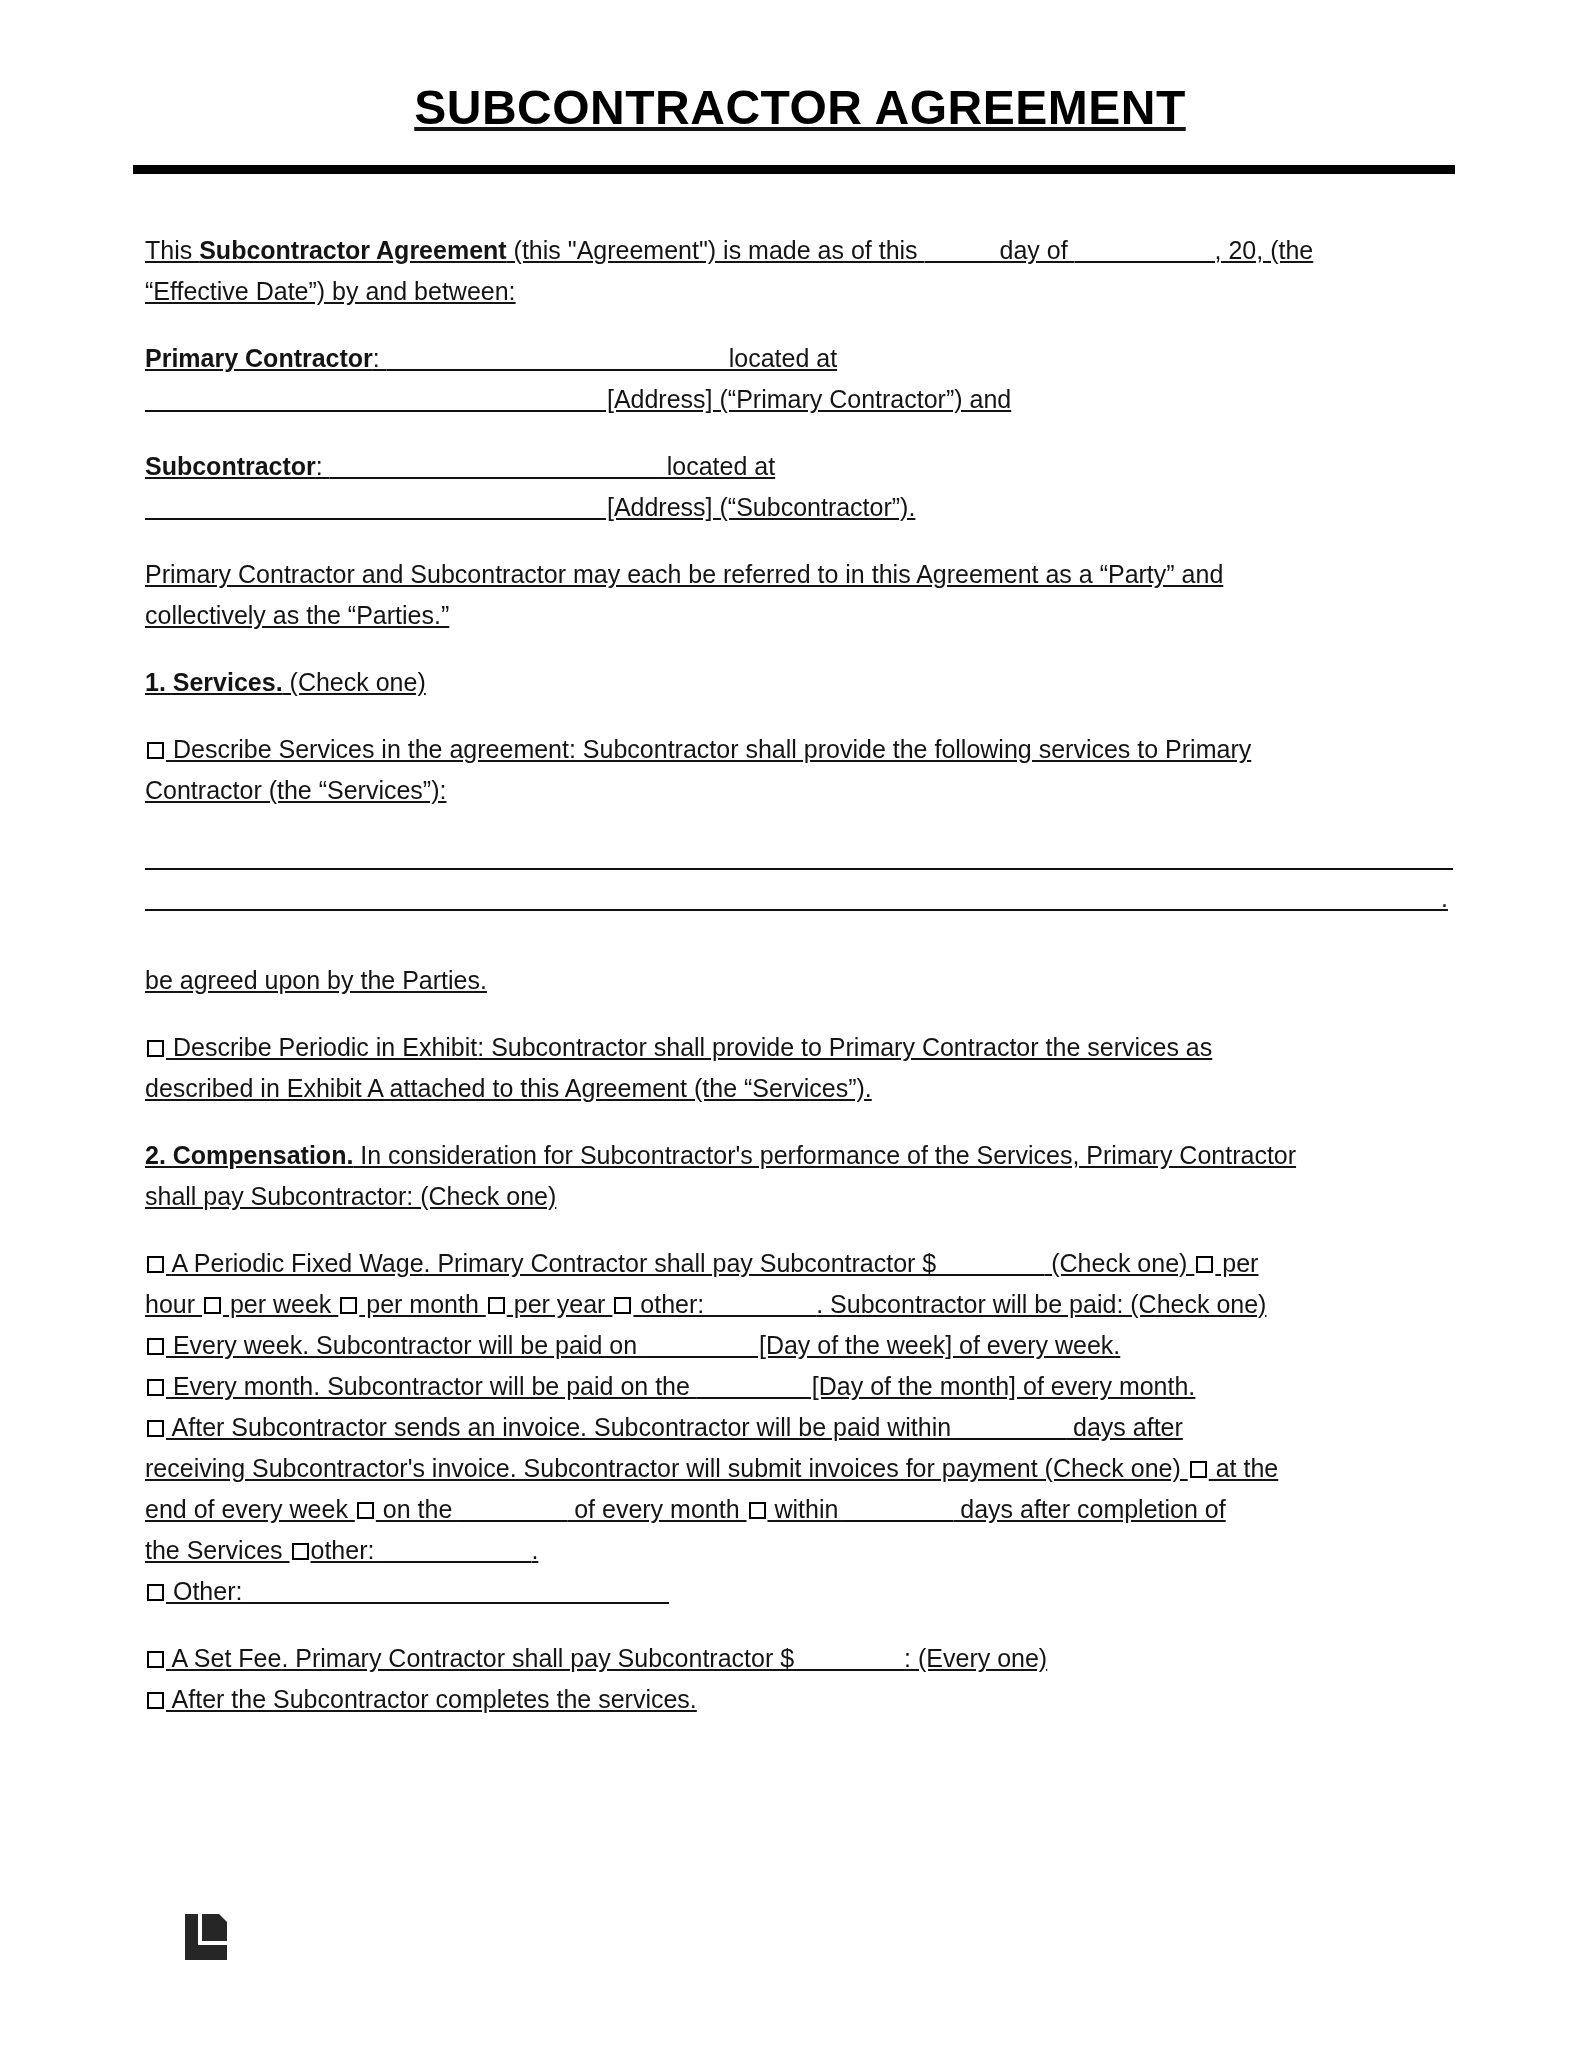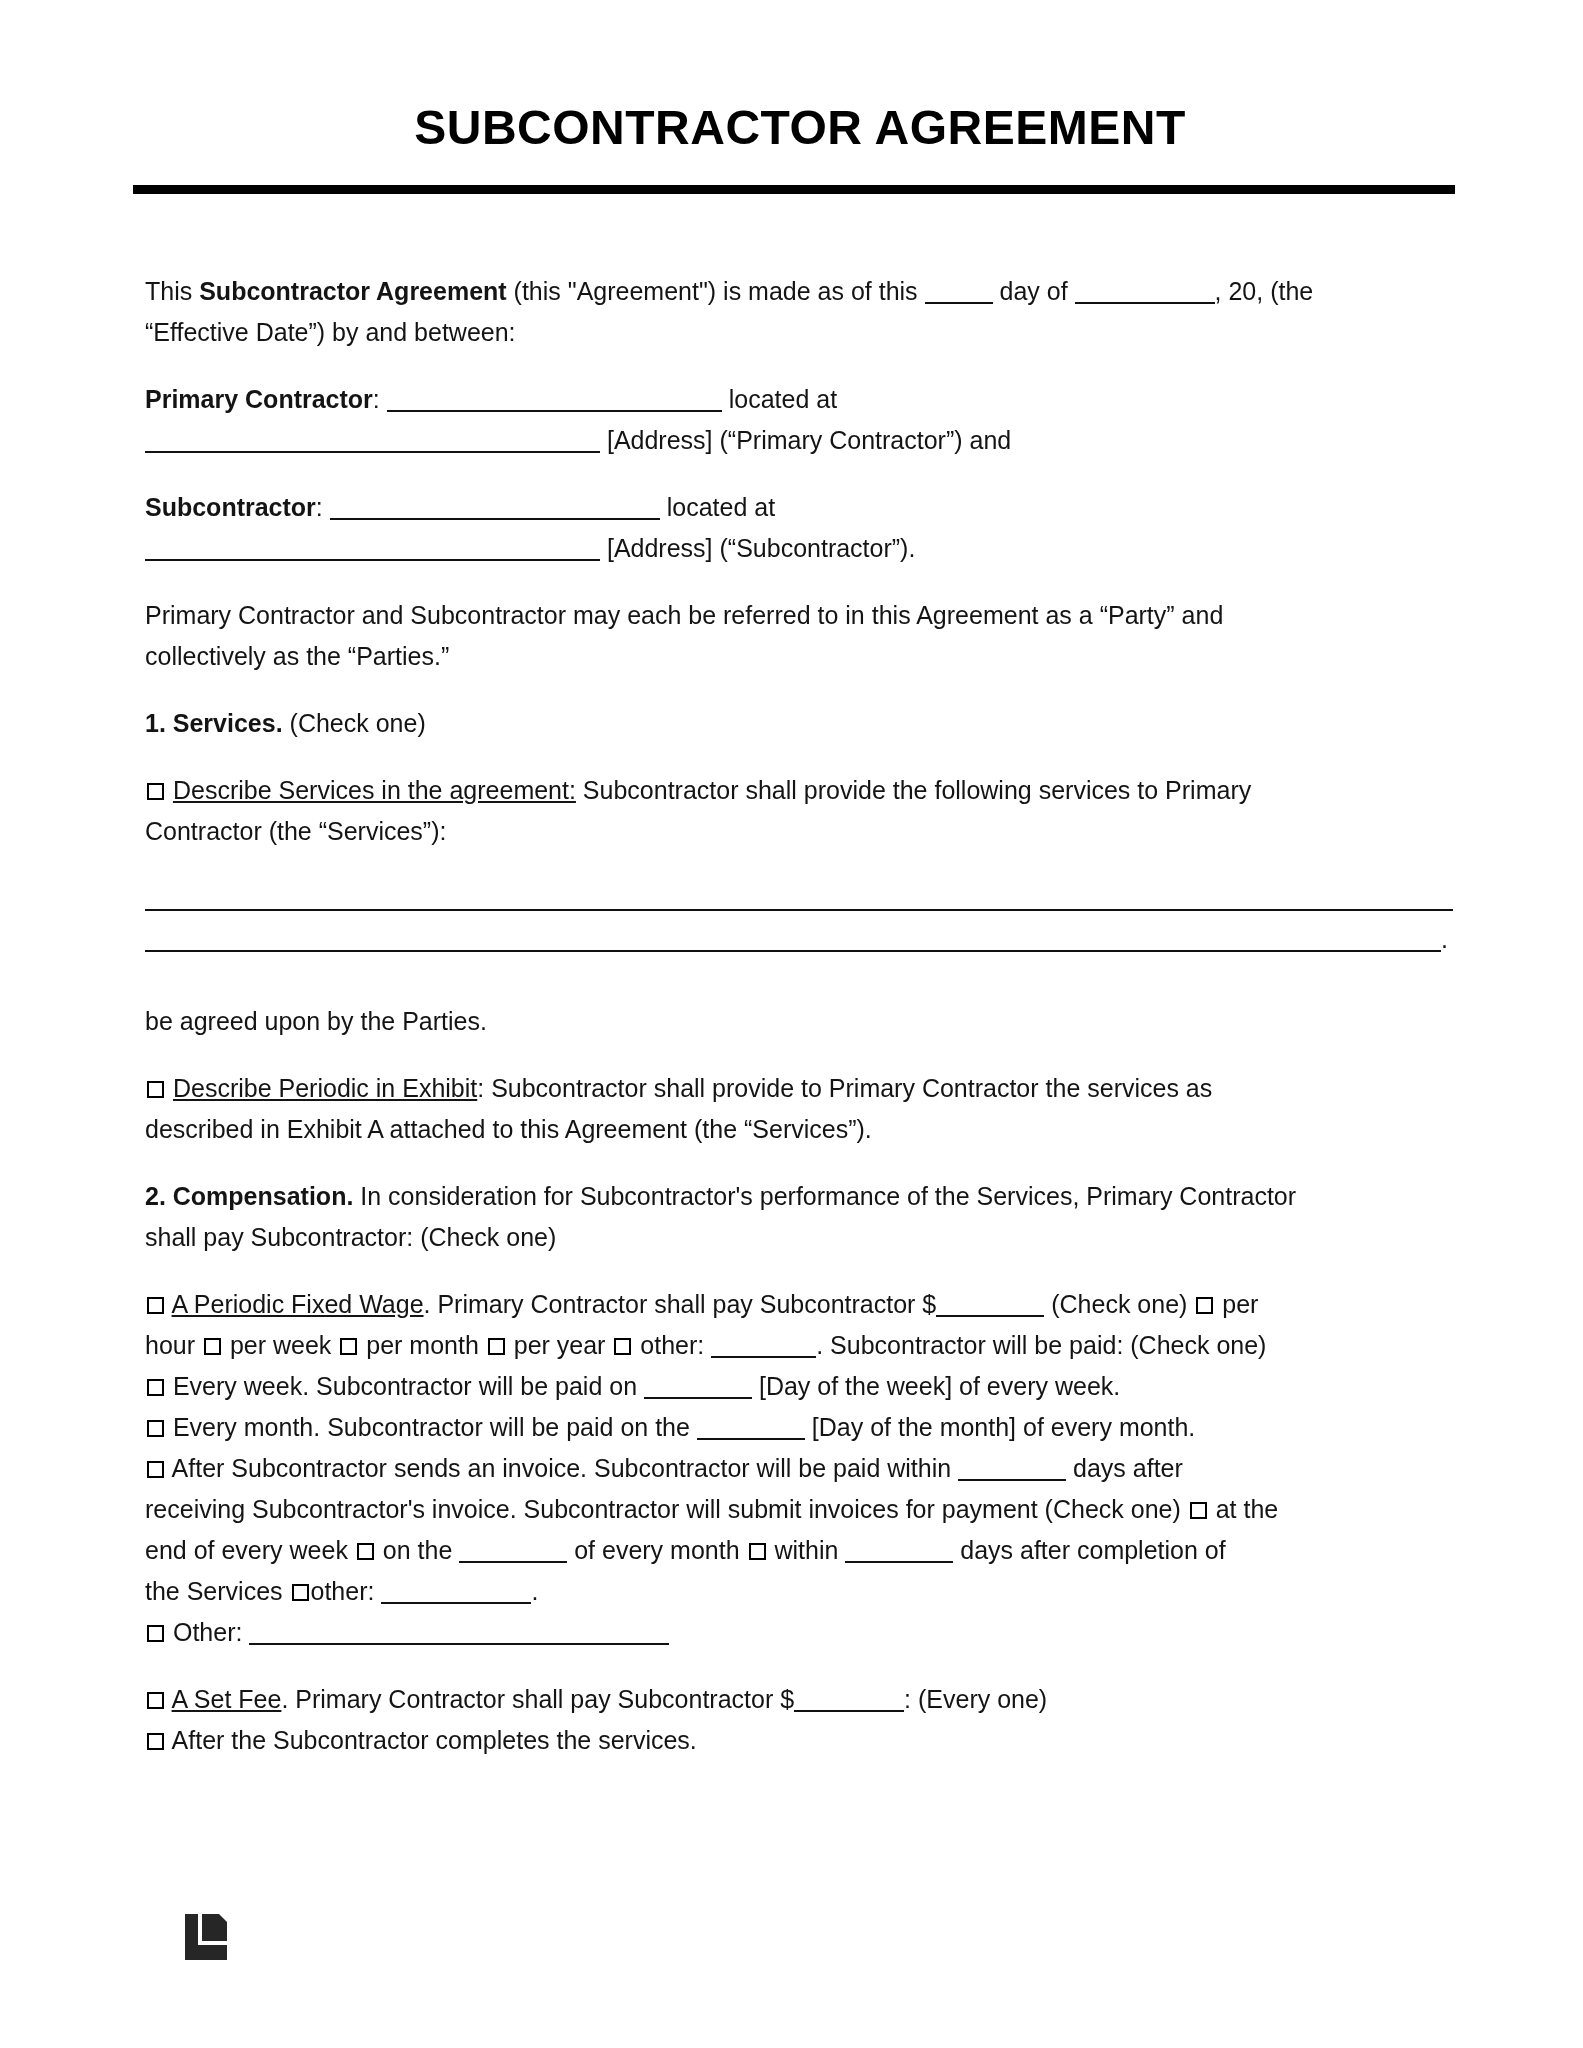--- a/index.html
+++ b/index.html
@@ -5,36 +5,36 @@
   html,body { margin:0; padding:0; }
   body {
     width:1583px; height:2048px;
     background:#ffffff;
     font-family:"Liberation Sans", sans-serif;
     font-size:25px;
     color:#141414;
     position:relative;
     overflow:hidden;
   }
-  .page { padding:100px 128px 0 145px; }
+  .page { padding:80px 128px 0 145px;text-decoration:underline; }
   .doc-title {
     text-align:center;
     font-size:48px;
     font-weight:bold;
     letter-spacing:0.5px;
     color:#000;
     margin:0 0 30px 0;
     font-family:"Liberation Sans", sans-serif;
   }
   .title-rule {
     height:9px;
     background:#000;
     margin:0 0 0 -12px;
   }
-  .doc-body { margin-top:77px; }
+  .doc-body { margin-top:56px; }
   p.block { margin:0 0 26px 0; line-height:41px; }
   .bold { font-weight:bold; }
   .underlined { text-decoration:underline; }
   .checkbox {
     display:inline-block;
     width:17px; height:17px;
     border:2px solid #000;
     box-sizing:border-box;
     vertical-align:-1px;
     margin:0 2px;

